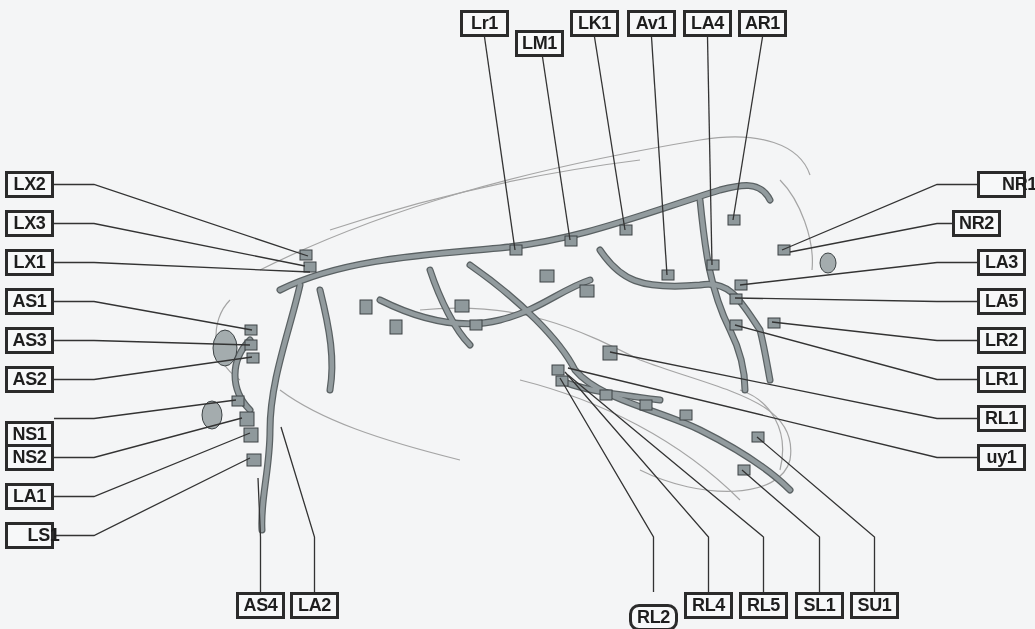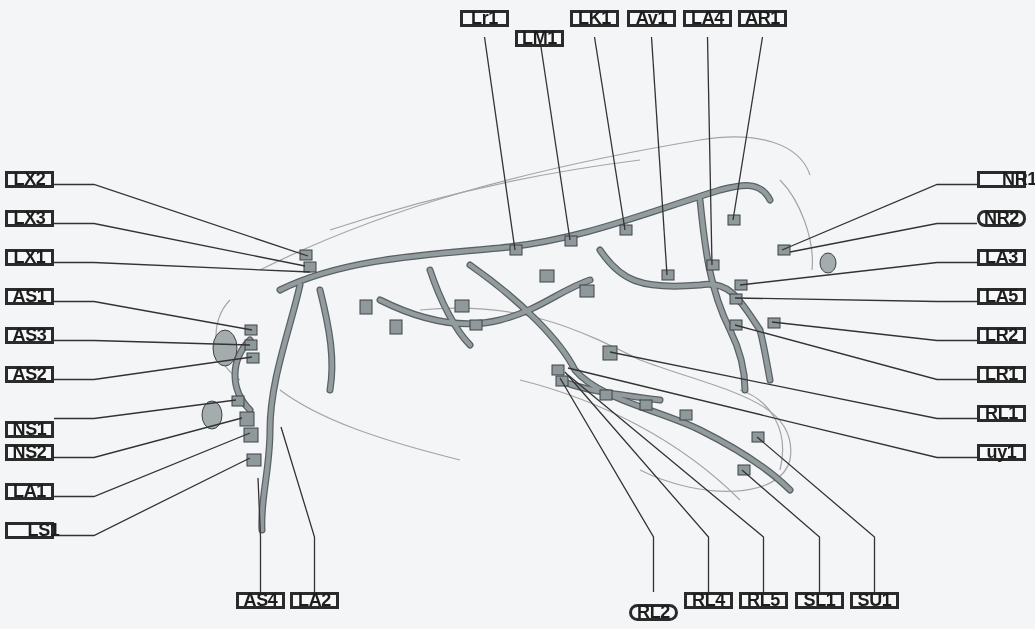--- a/index.html
+++ b/index.html
@@ -7,21 +7,21 @@
     width: 1035px; height: 629px; overflow: hidden;
     background: #f4f5f6;
     font-family: "Liberation Sans", sans-serif;
     position: relative;
   }
   #diagram {
     position: absolute; left: 0; top: 0; width: 1035px; height: 629px;
   }
   .label {
     position: absolute;
-    height: 17px;
+    height: 27px;
     border: 3px solid #2b2b2b;
     background: #f7f8f9;
     box-sizing: border-box;
     display: flex; align-items: center; justify-content: center;
     font-weight: bold;
     font-size: 18px;
     color: #1e1e1e;
     letter-spacing: -0.3px;
     cursor: pointer;
   }
@@ -156,21 +156,21 @@
     <div class="label wide" style="left: 5px; top: 210px;">LX3</div>
     <div class="label wide" style="left: 5px; top: 249px;">LX1</div>
     <div class="label wide" style="left: 5px; top: 288px;">AS1</div>
     <div class="label wide" style="left: 5px; top: 327px;">AS3</div>
     <div class="label wide" style="left: 5px; top: 366px;">AS2</div>
     <div class="label wide" style="left: 5px; top: 405px; margin-top: 16px;">NS1</div>
     <div class="label wide" style="left: 5px; top: 444px;">NS2</div>
     <div class="label wide" style="left: 5px; top: 483px;">LA1</div>
     <div class="label wide" style="left: 5px; top: 522px; padding-left: 28px;">LS1</div>
     <div class="label wide" style="left: 977px; top: 171px; padding-left: 36px;">NR1</div>
-    <div class="label wide" style="left: 977px; top: 210px; border-radius: 8px;">NR2</div>
+    <div class="label wide" style="left: 952px; top: 210px;">NR2</div>
     <div class="label wide" style="left: 977px; top: 249px;">LA3</div>
     <div class="label wide" style="left: 977px; top: 288px;">LA5</div>
     <div class="label wide" style="left: 977px; top: 327px;">LR2</div>
     <div class="label wide" style="left: 977px; top: 366px;">LR1</div>
     <div class="label wide" style="left: 977px; top: 405px;">RL1</div>
     <div class="label wide" style="left: 977px; top: 444px;">uy1</div>
     <div class="label wide" style="left: 236px; top: 592px;">AS4</div>
     <div class="label wide" style="left: 290px; top: 592px;">LA2</div>
     <div class="label wide" style="left: 629px; top: 604px; border-radius: 10px;">RL2</div>
     <div class="label wide" style="left: 684px; top: 592px;">RL4</div>

